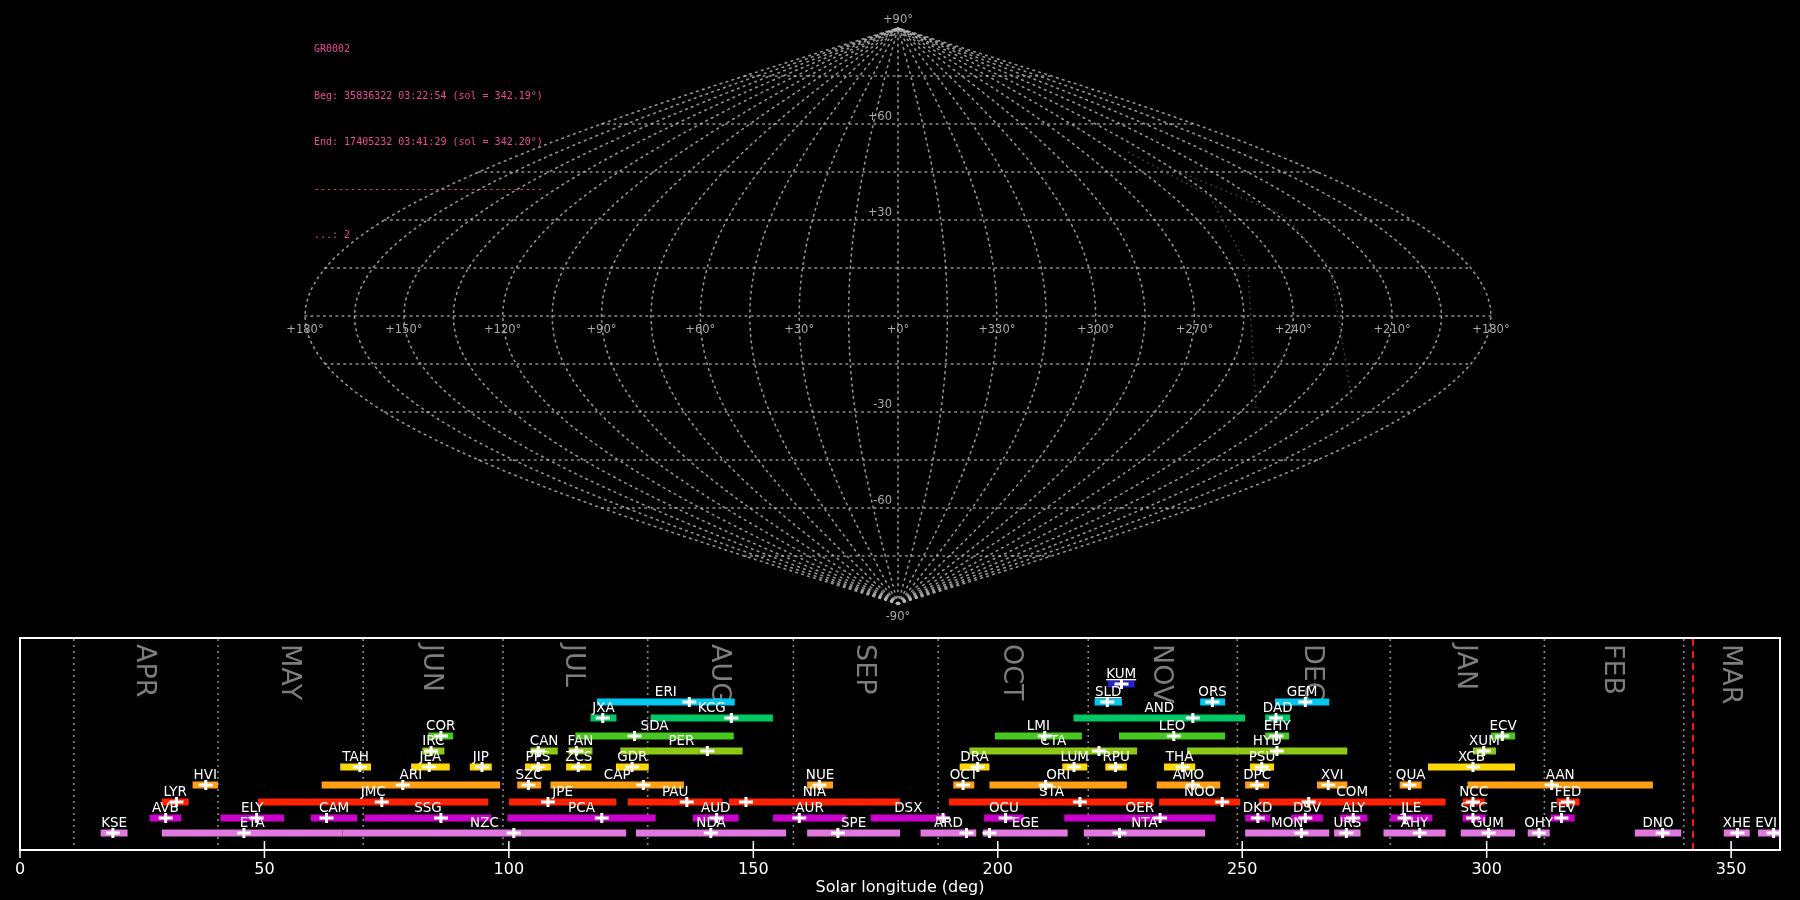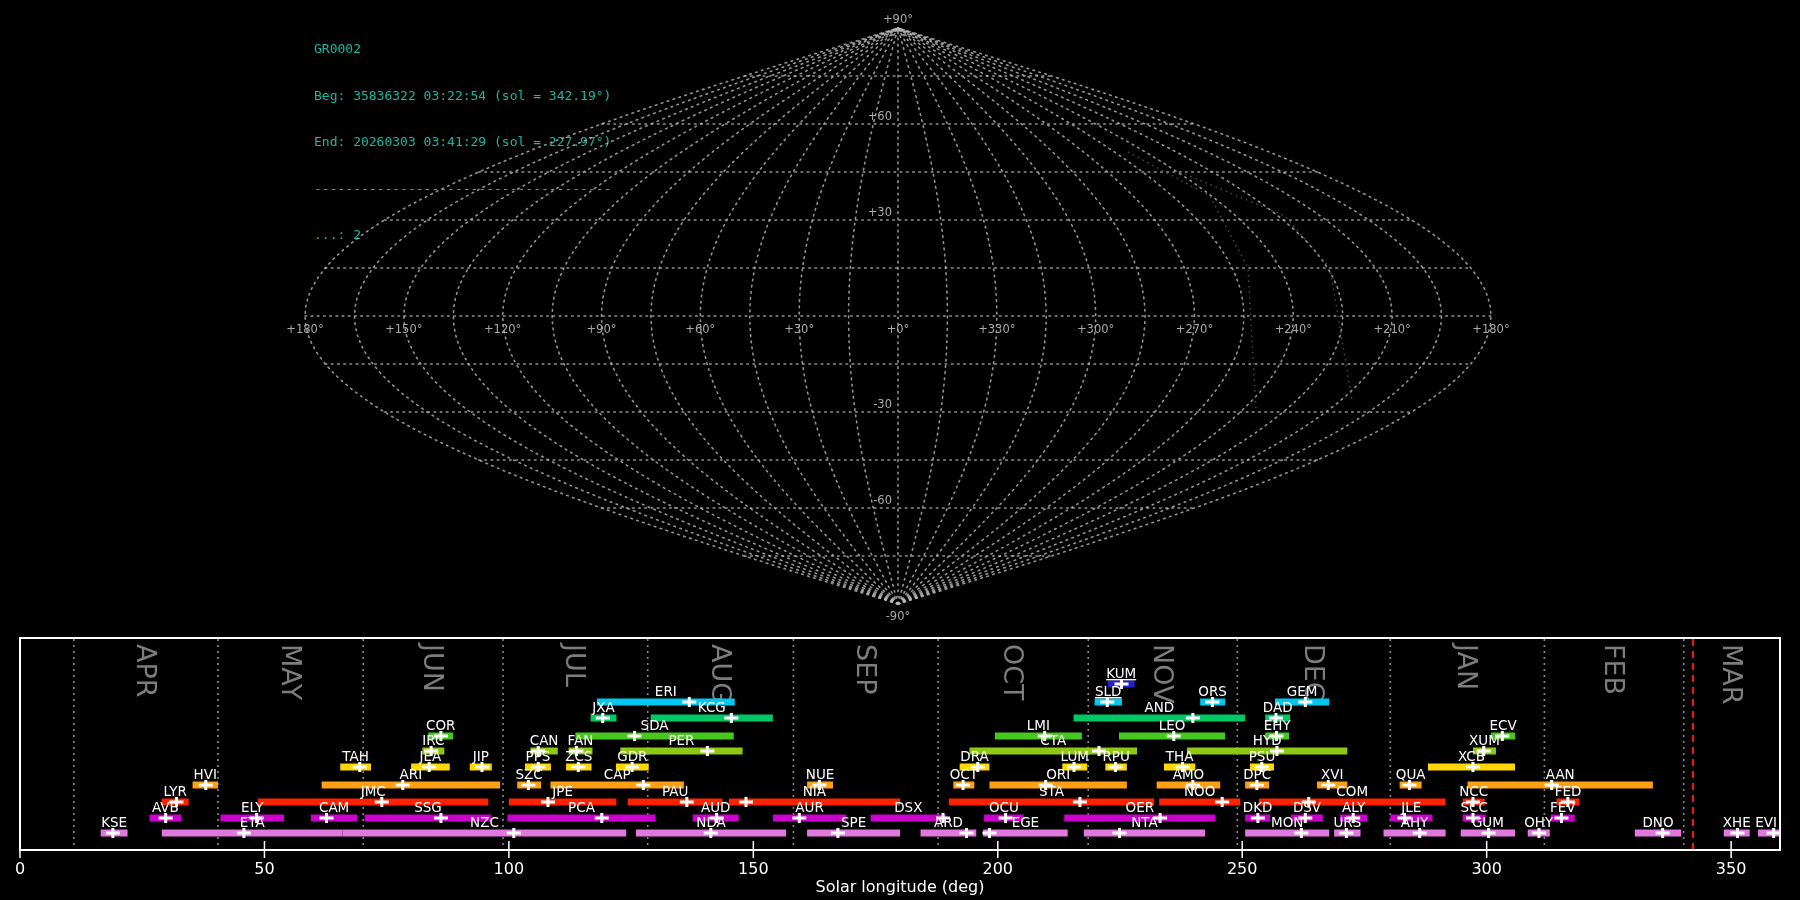--- a/index.html
+++ b/index.html
@@ -1,32 +1,32 @@
 <!DOCTYPE html>
 <html><head>
 <meta charset="utf-8">
 <style>
   html,body{margin:0;padding:0;background:#000;}
   body{width:1800px;height:900px;position:relative;overflow:hidden;
        font-family:"DejaVu Sans",sans-serif;}
-  #header{position:absolute;left:314px;top:10px;color:#14b8a6;
-          font-family:"DejaVu Sans Mono",monospace;font-size:13px;
+  #header{position:absolute;left:314px;top:10px;color:#ec4899;
+          font-family:"DejaVu Sans Mono",monospace;font-size:10px;
           line-height:15.5px;white-space:pre;}
   svg{position:absolute;left:0;display:block;}
   #map-svg{top:0;}
   #timeline-svg{top:630px;}
   text{font-family:"DejaVu Sans",sans-serif;}
 </style>
 </head>
 <body>
 
 <div id="header">
   <div>GR0002</div>
   <div>Beg: 35836322 03:22:54 (sol = 342.19°)</div>
-  <div>End: 20260303 03:41:29 (sol = 227.97°)</div>
+  <div>End: 17405232 03:41:29 (sol = 342.20°)</div>
   <div>--------------------------------------</div>
   <div>...: 2</div>
 </div>
 
 <svg id="map-svg" width="1800" height="630" viewBox="0 0 1800 630">
   <g id="map-grid">
       <line x1="744.5203062542053" y1="556" x2="1051.4796937457947" y2="556" fill="none" stroke="#b8b8b8" stroke-width="1.6" stroke-dasharray="1.6 4.6" stroke-linecap="round" opacity="0.8"></line>
       <line x1="601.5" y1="508" x2="1194.5" y2="508" fill="none" stroke="#b8b8b8" stroke-width="1.6" stroke-dasharray="1.6 4.6" stroke-linecap="round" opacity="0.8"></line>
       <line x1="478.6856787563773" y1="460" x2="1317.3143212436228" y2="460" fill="none" stroke="#b8b8b8" stroke-width="1.6" stroke-dasharray="1.6 4.6" stroke-linecap="round" opacity="0.8"></line>
       <line x1="384.44693555582785" y1="412" x2="1411.5530644441722" y2="412" fill="none" stroke="#b8b8b8" stroke-width="1.6" stroke-dasharray="1.6 4.6" stroke-linecap="round" opacity="0.8"></line>

